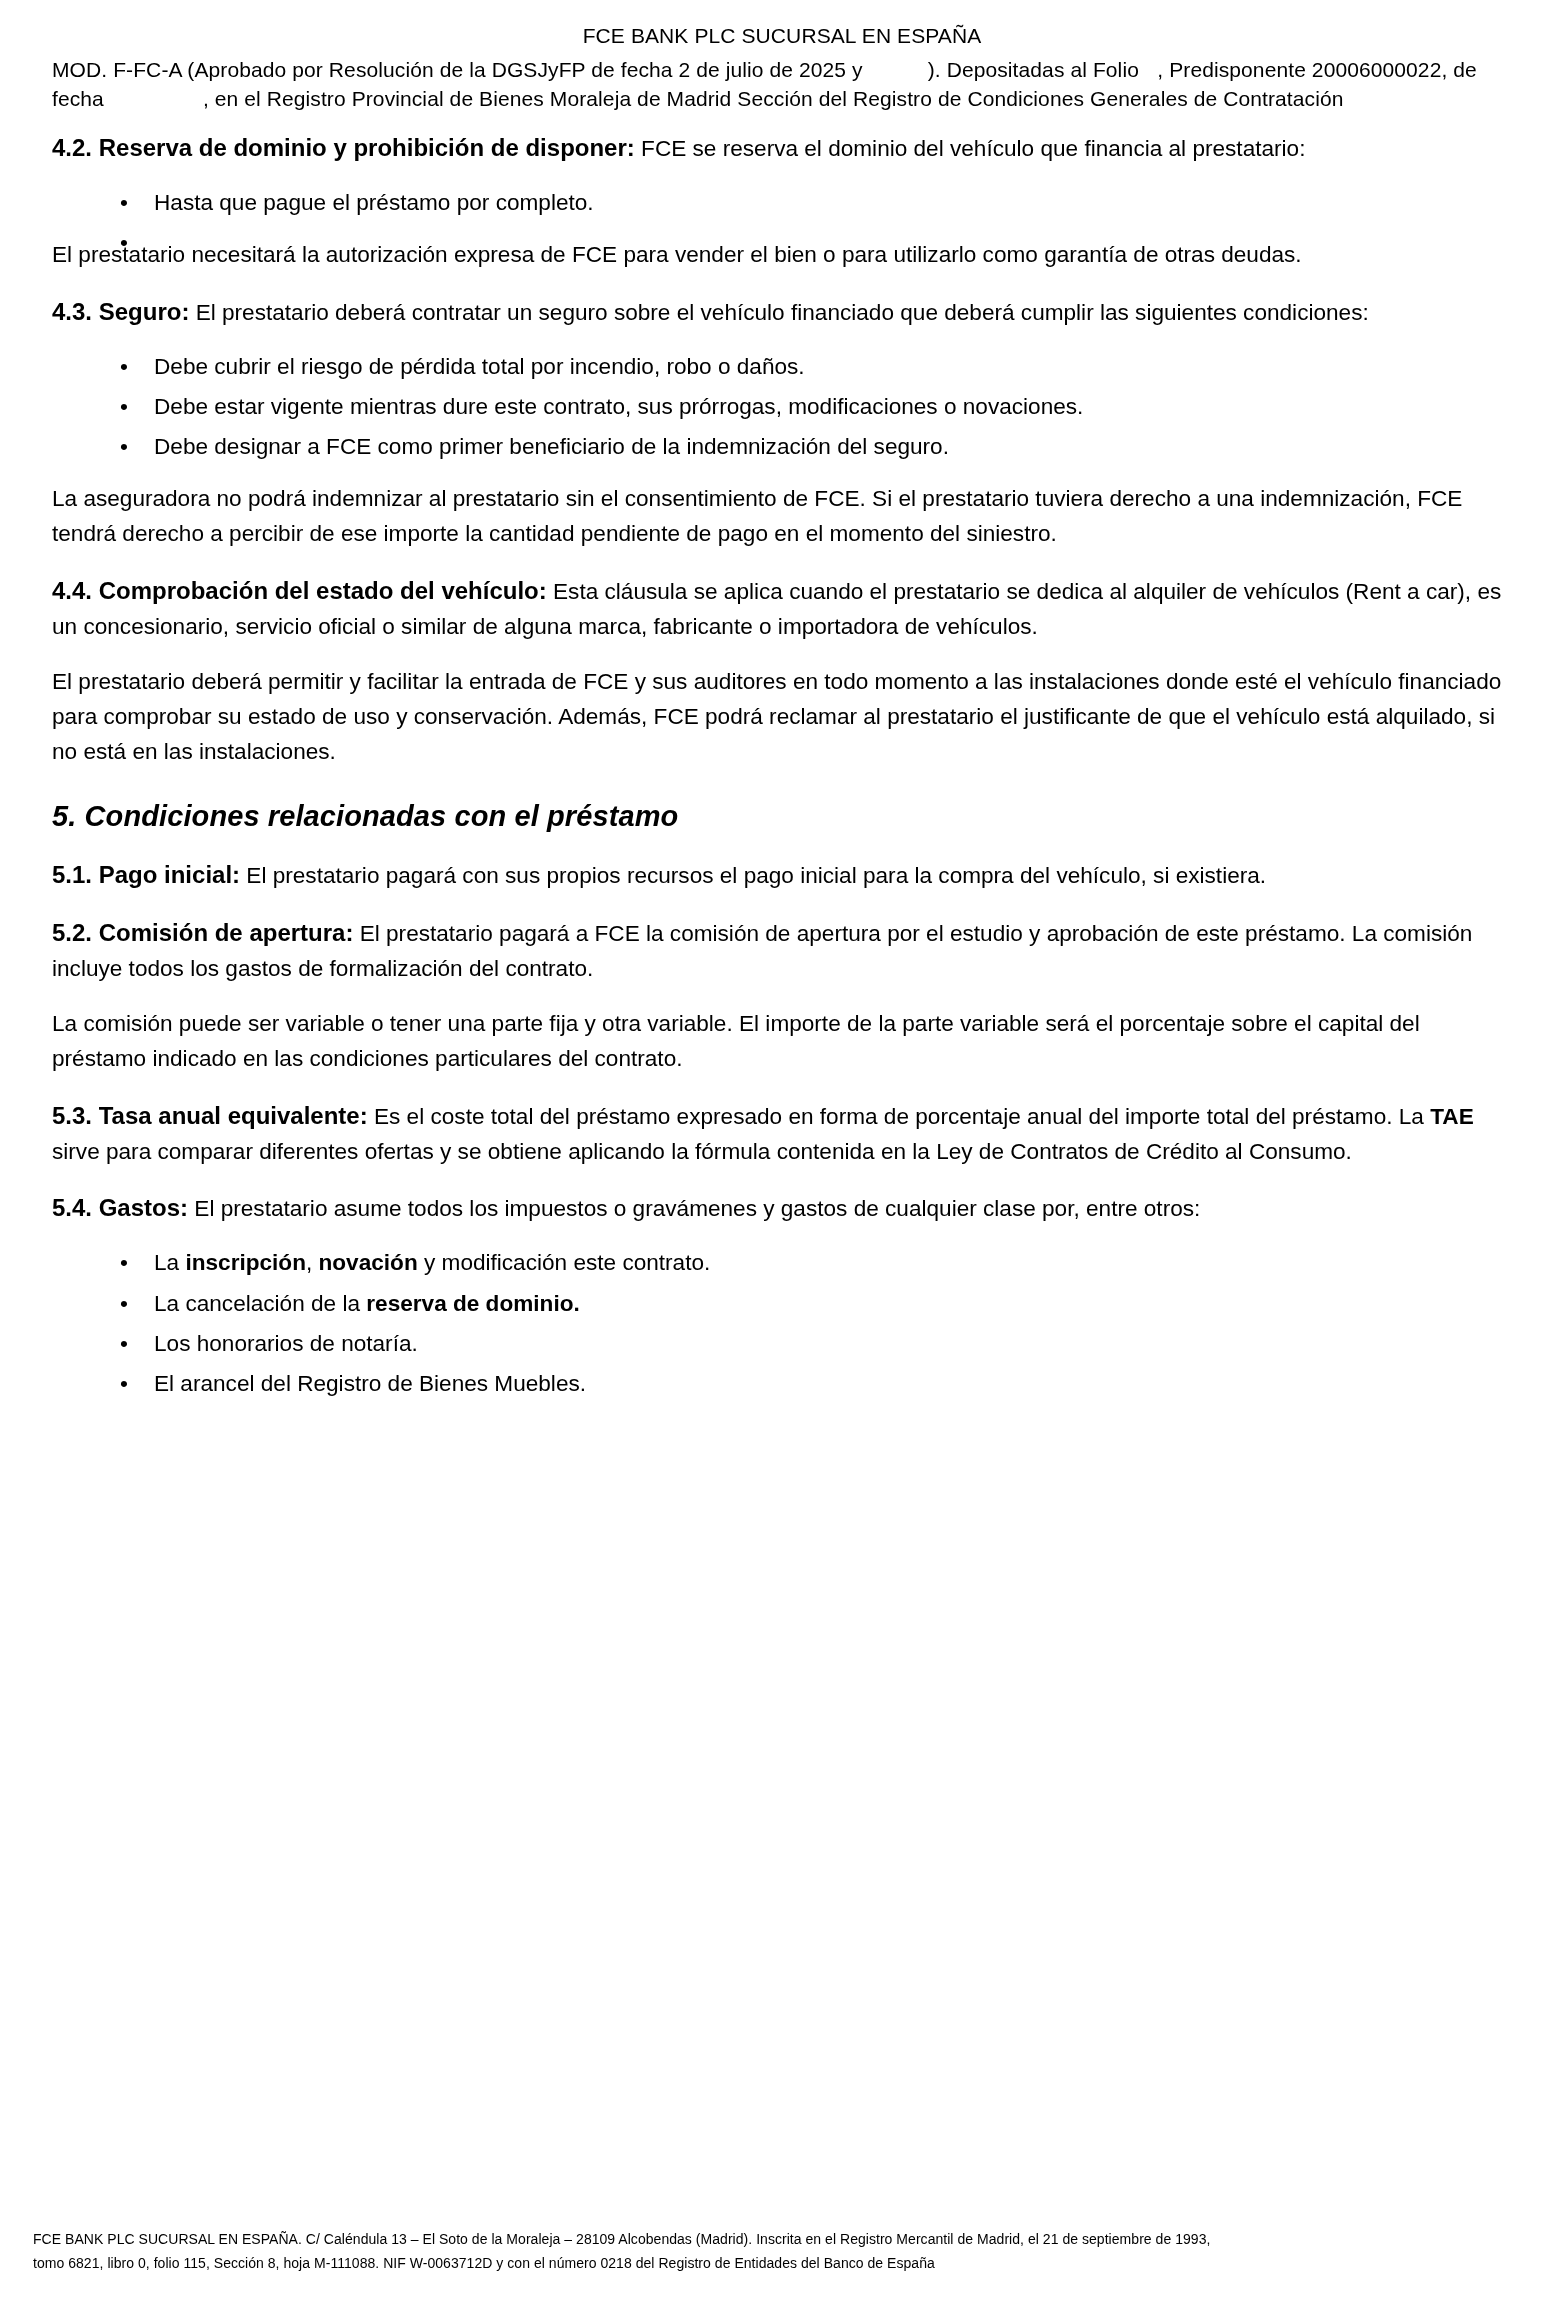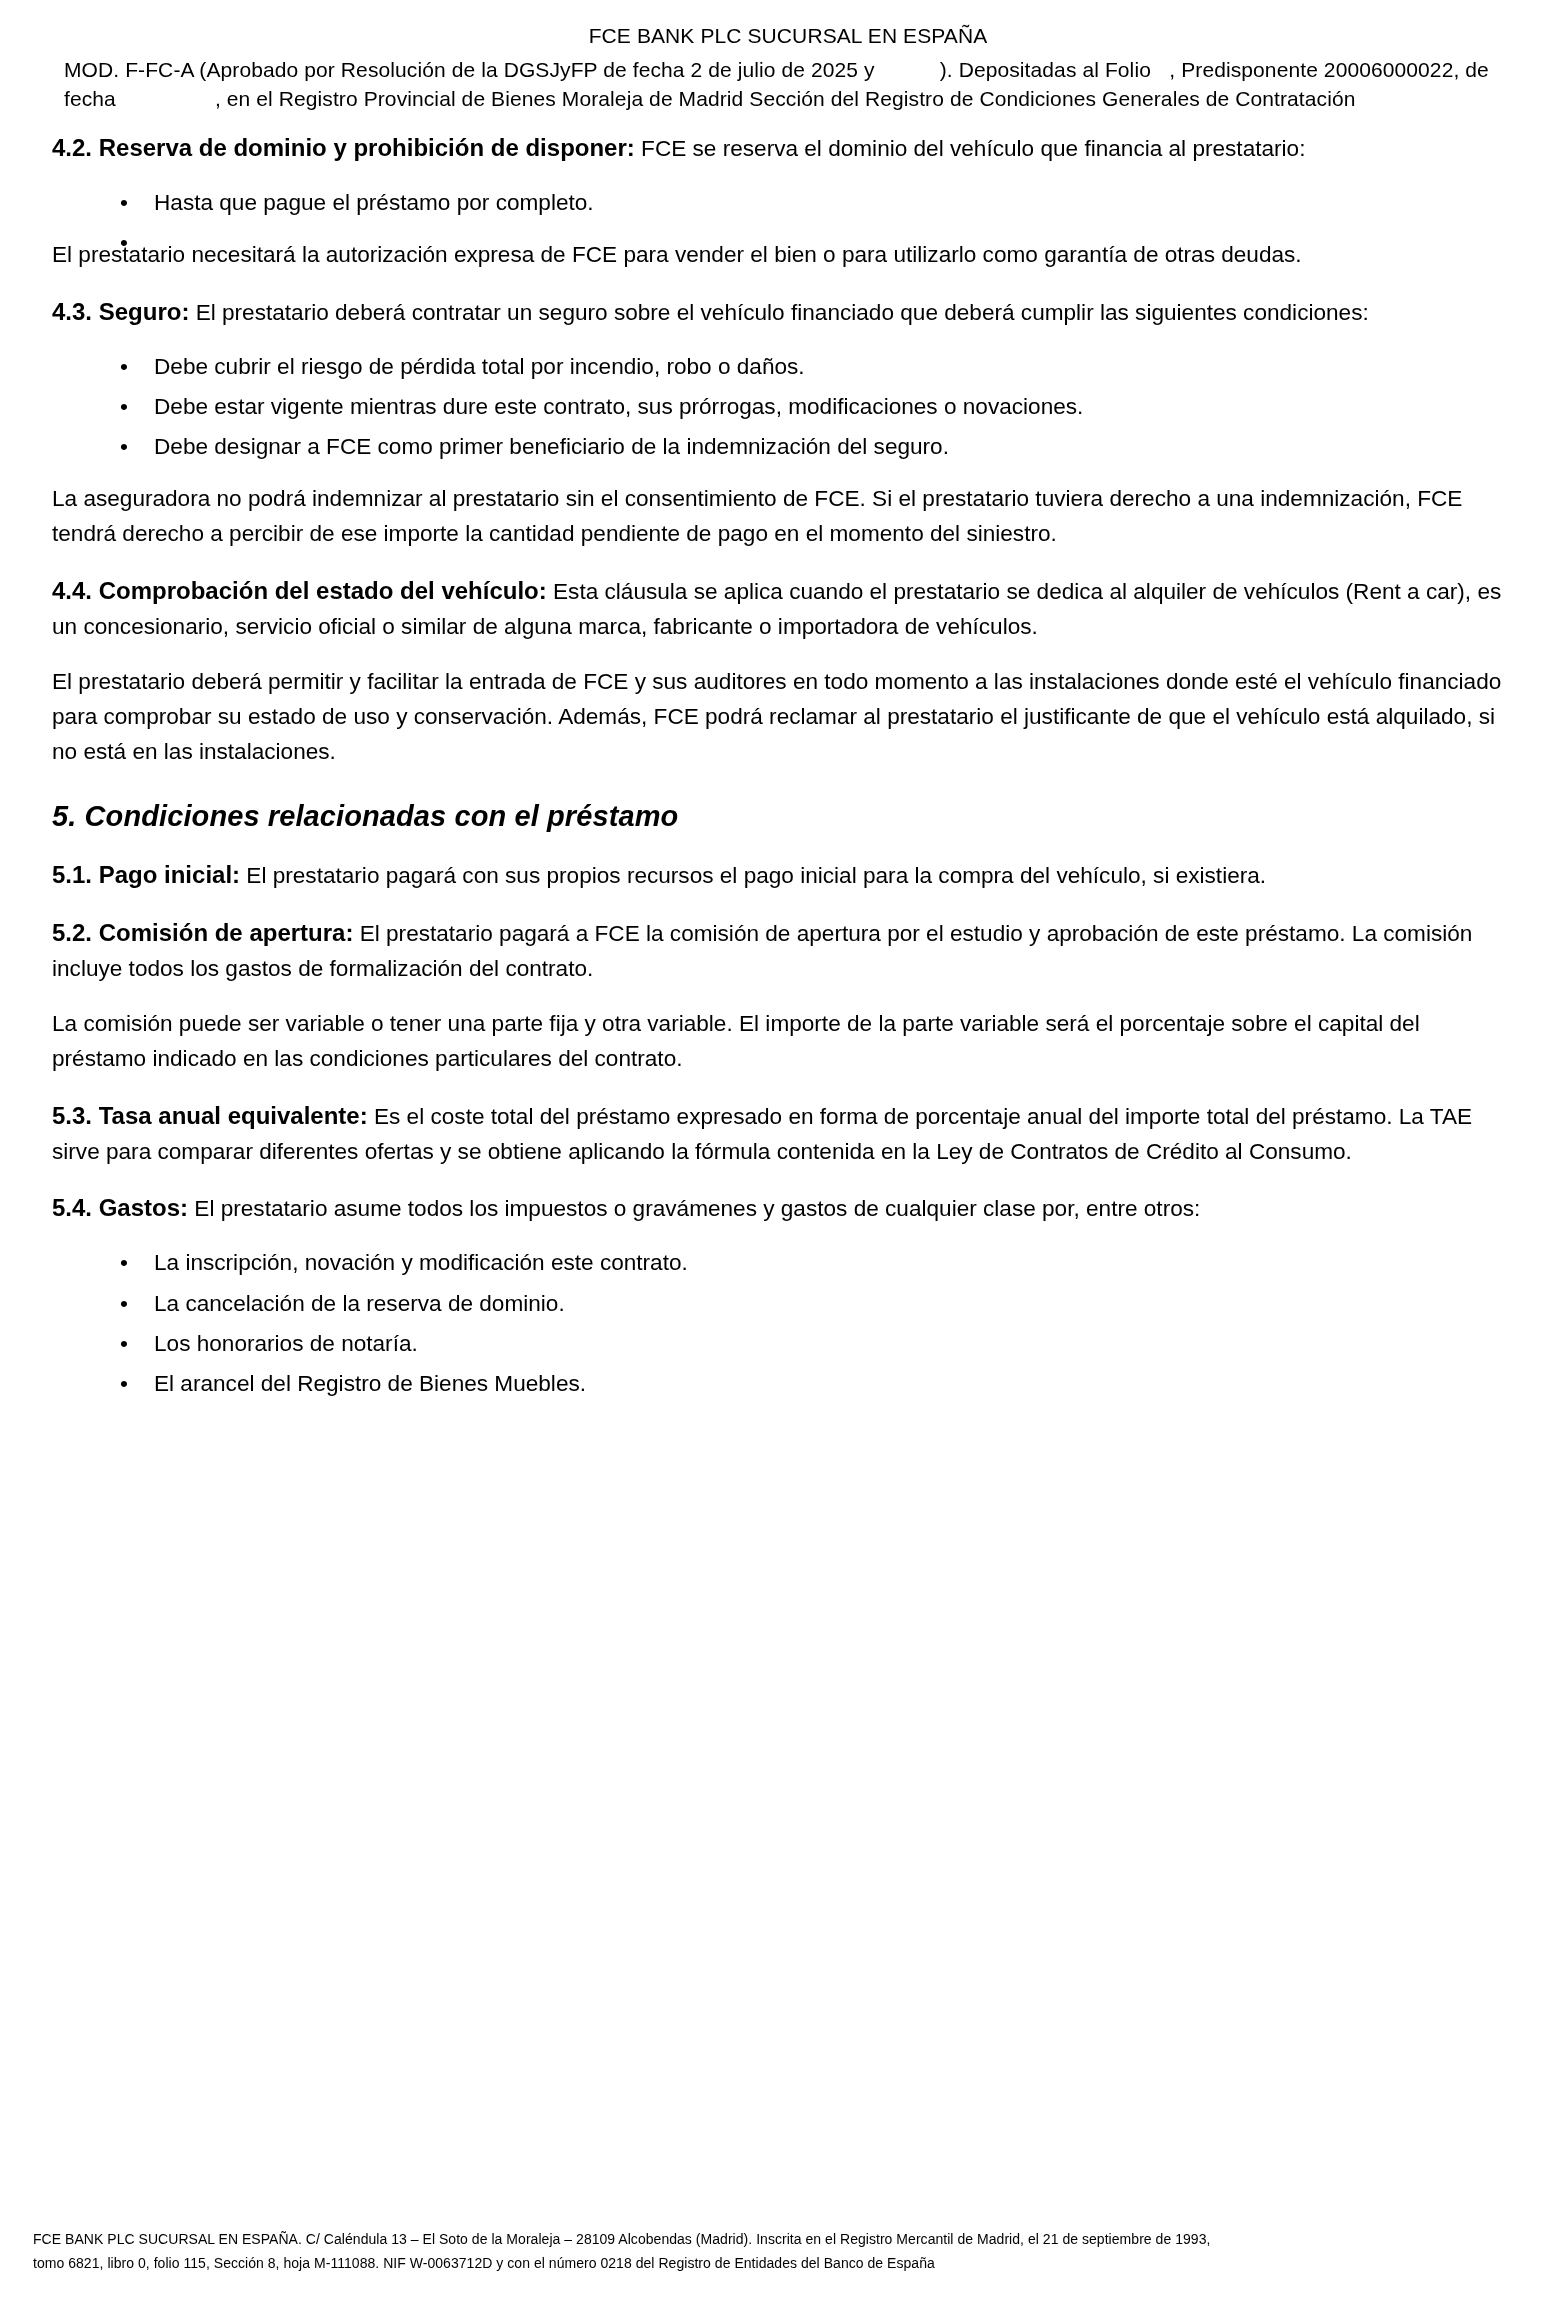--- a/index.html
+++ b/index.html
@@ -21,21 +21,20 @@
     box-sizing: border-box;
     padding: 22px 52px 0 52px;
     overflow: hidden;
   }
 
   
   .doc-header {
     font-size: 21px;
     line-height: 1.42;
     letter-spacing: 0.1px;
-    margin-left: 12px;
   }
   .header-title-1 {
     text-align: center;
     font-size: 21px;
     line-height: 1.33;
   }
   .header-title-2 {
     text-align: center;
     font-size: 21px;
     line-height: 1.33;
@@ -60,21 +59,21 @@
   p.para {
     margin: 0 0 20px 0;
     text-align: left;
     font-size: 22.6px;
     line-height: 1.545;
   }
   .lead {
     font-weight: bold;
     font-size: 24px;
   }
-  b, strong { font-weight: normal; }
+  b, strong { font-weight: bold; }
 
   h2.section-heading {
     margin: 28px 0 22px 0;
     font-size: 29px;
     font-weight: bold;
     line-height: 1.25;
     letter-spacing: 0.1px;
     font-style: italic;
   }
 

